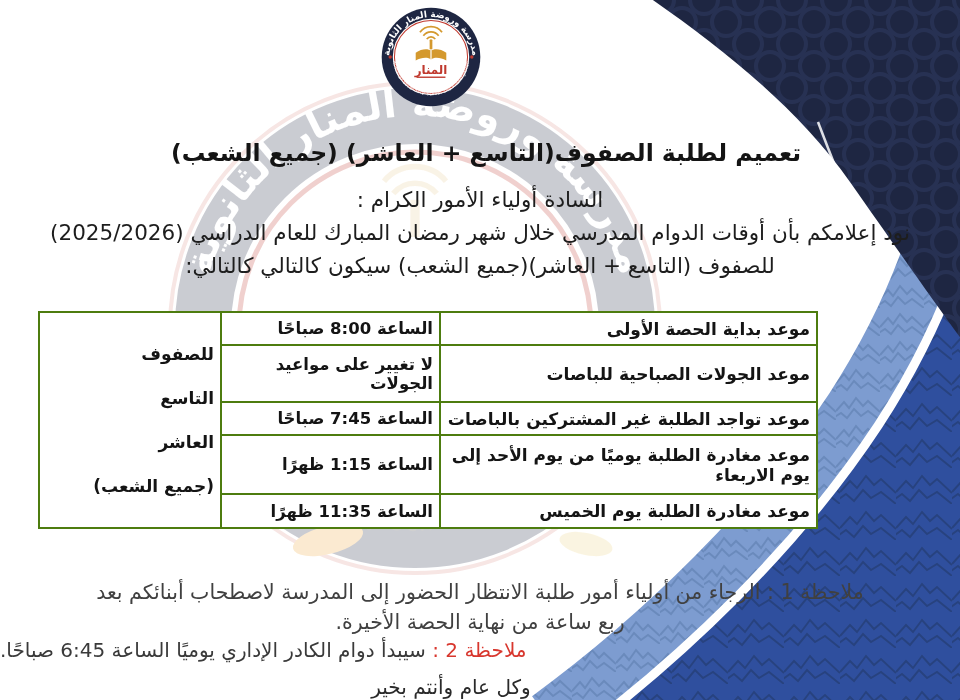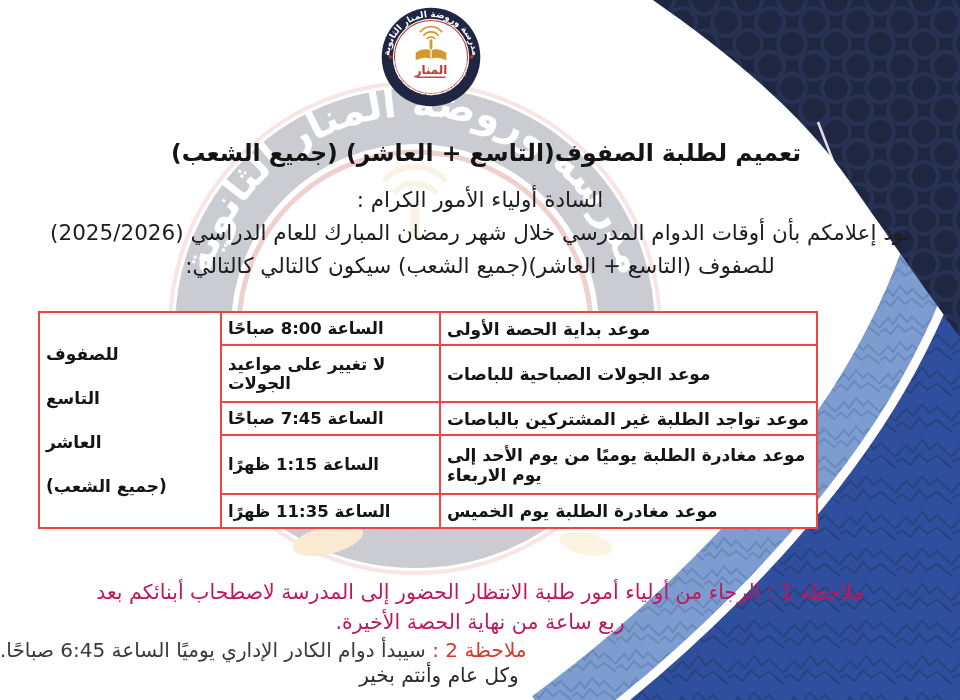--- a/index.html
+++ b/index.html
@@ -8,33 +8,33 @@
   .bg-decor,.watermark{position:absolute;inset:0;pointer-events:none;}
   .watermark{opacity:.23;}
   .logo-wrap{position:absolute;left:380px;top:6px;width:102px;height:102px;}
   .title{position:absolute;top:133px;left:0;width:960px;text-align:center;direction:rtl;
          font-size:23.5px;font-weight:bold;color:#141414;white-space:nowrap;margin:6px;}
   .intro{position:absolute;top:183px;left:0;width:960px;text-align:center;direction:rtl;
          color:#1d1d1d;font-size:21.5px;line-height:33px;}
   .intro p{margin:0;white-space:nowrap;}
   table.sched{position:absolute;top:311px;left:38px;width:772px;height:218px;
          border-collapse:collapse;direction:rtl;table-layout:fixed;background:#fff;}
-  table.sched td{border:2px solid #ef4444;text-align:left;vertical-align:middle;
+  table.sched td{border:2px solid #4d7c0f;text-align:right;vertical-align:middle;
          color:#141414;font-weight:bold;padding:2px 6px;}
   td.side{width:168px;font-size:17px;}
   td.side div{line-height:44px;}
   td.desc{width:363px;font-size:17px;border-radius:9px;}
   td.time{width:205px;font-size:16.5px;}
   .note1{position:absolute;top:577px;left:20px;width:920px;text-align:center;direction:rtl;
-         color:#be185d;font-size:20.5px;line-height:30px;margin:0;}
+         color:#404040;font-size:20.5px;line-height:30px;margin:0;}
   .note2{position:absolute;top:638px;left:0;width:912px;text-align:left;direction:rtl;
          font-size:20px;margin:0;color:#3a3a3a;white-space:nowrap;}
   .note2 .lbl{color:#d8372e;}
   .closing{position:absolute;top:663px;left:0;width:878px;text-align:center;direction:rtl;
-         font-size:20px;color:#2a2a2a;margin:0;}
+         font-size:20px;color:#2a2a2a;margin:12px;}
 </style>
 </head>
 <body>
 
 <div class="page">
 
   <svg class="bg-decor" width="960" height="700" viewBox="0 0 960 700">
     <defs>
       <pattern id="patNavy" width="44" height="44" patternUnits="userSpaceOnUse">
         <rect width="44" height="44" fill="#1e2642"></rect>

